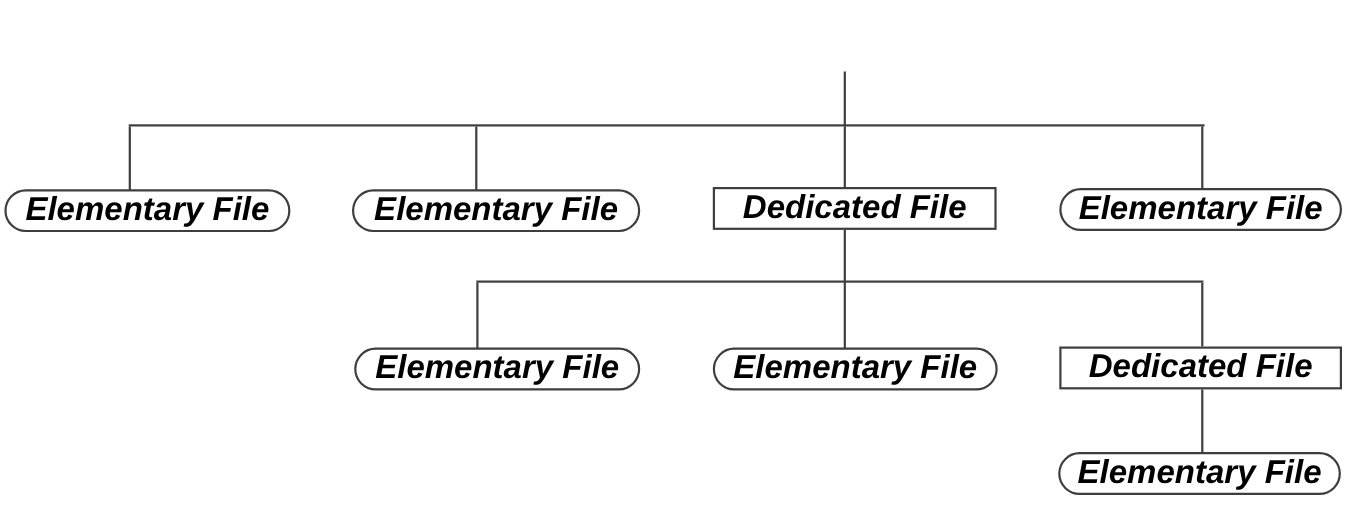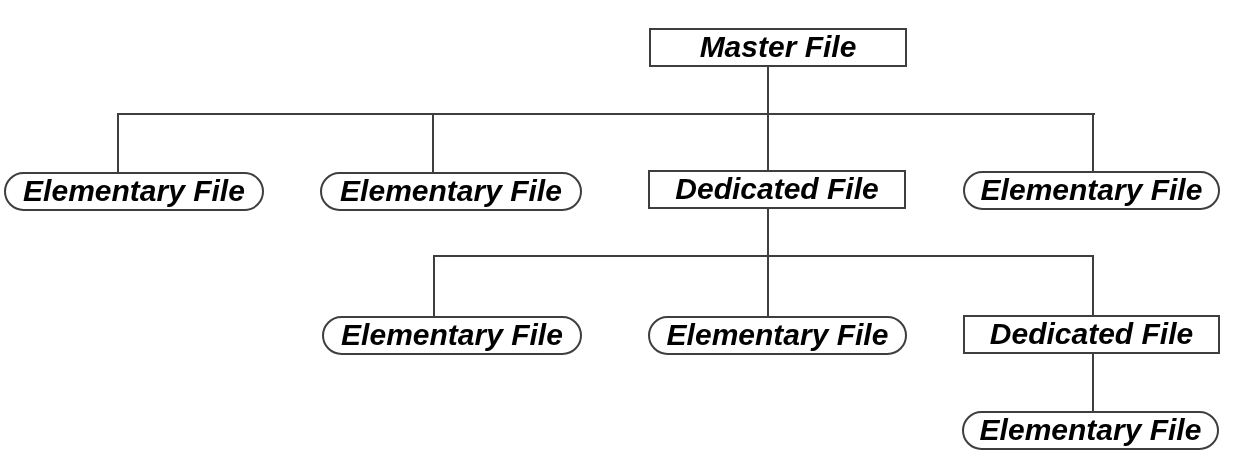--- a/index.html
+++ b/index.html
@@ -76,23 +76,20 @@
   <div class="line v l-drop-ef1"></div>
   <div class="line v l-drop-ef2"></div>
   <div class="line v l-drop-df1"></div>
   <div class="line v l-drop-ef3"></div>
   <div class="line v l-df1-down"></div>
   <div class="line h l-bus2"></div>
   <div class="line v l-drop-ef4"></div>
   <div class="line v l-drop-df2"></div>
   <div class="line v l-df2-down"></div>
 
-  <div class="node rect n-master">
-    <span class="label">Master File</span>
-  </div>
 
   <div class="node stadium n-ef1">
     <span class="label">Elementary File</span>
   </div>
   <div class="node stadium n-ef2">
     <span class="label">Elementary File</span>
   </div>
   <div class="node rect n-df1">
     <span class="label">Dedicated File</span>
   </div>

